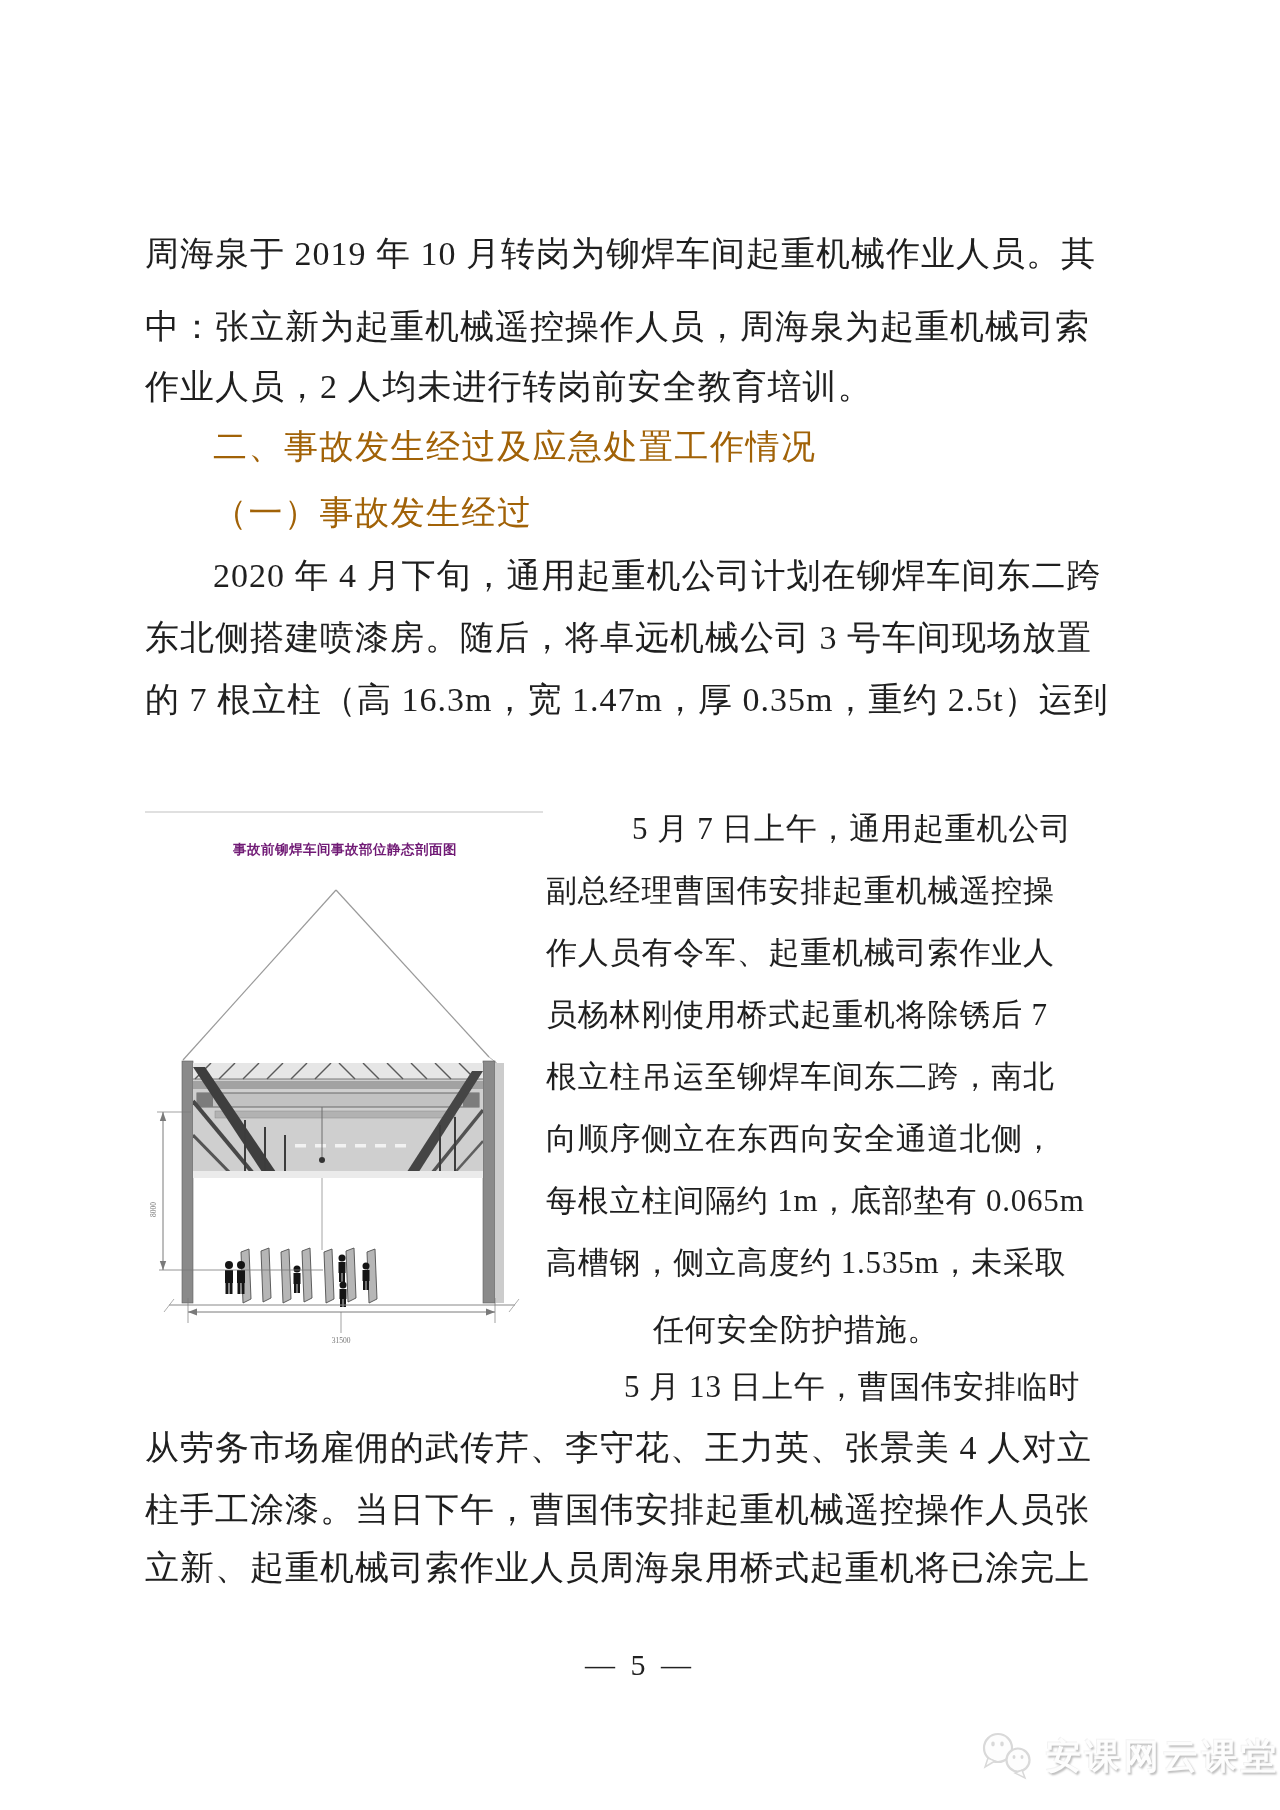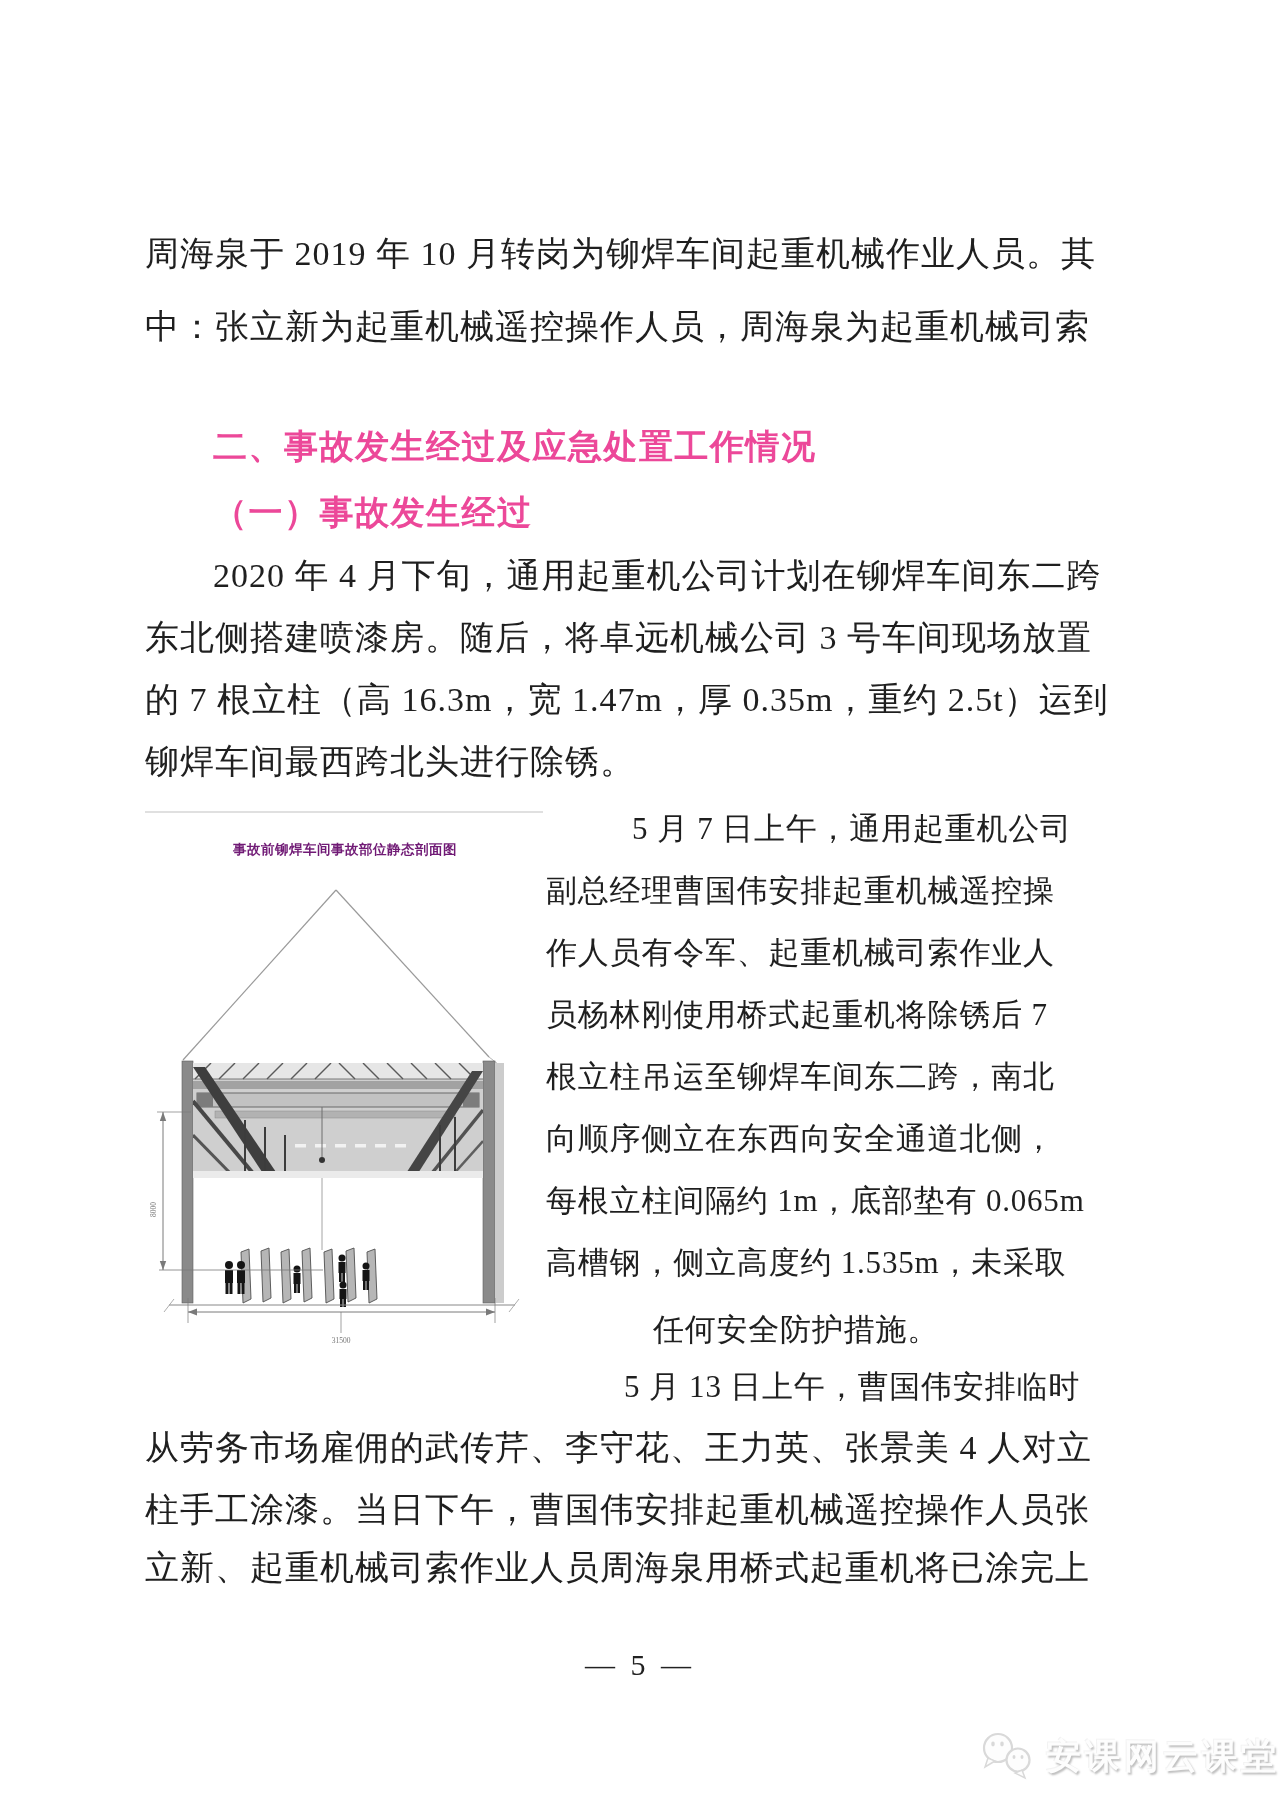--- a/index.html
+++ b/index.html
@@ -8,21 +8,21 @@
     font-family:"Liberation Serif","DejaVu Serif",serif;
     overflow:hidden;
   }
   .page{position:absolute;inset:0;background:#ffffff;}
   .line{
     position:absolute;left:145px;width:960px;
     font-size:34px;line-height:1.25;color:#1f1f1f;
     white-space:nowrap;letter-spacing:1px;
   }
   .indent{padding-left:68px;}
-  .heading{font-weight:bold;color:#ec4899;letter-spacing:1.5px;}
+  .heading{font-weight:normal;color:#a16207;letter-spacing:1.5px;}
   .rcol{
     position:absolute;left:546px;width:500px;
     font-size:31px;line-height:1.25;color:#1f1f1f;
     white-space:nowrap;letter-spacing:0.8px;text-align:center;
   }
   .rcol.indent{padding-left:56px;}
   .fig-caption{
     position:absolute;left:145px;top:841px;width:400px;
     text-align:center;font-size:13.5px;font-weight:bold;color:#701a75;
     letter-spacing:0.5px;
@@ -43,28 +43,28 @@
     font-family:"Liberation Sans","DejaVu Sans",sans-serif;
   }
 </style>
 </head>
 <body>
 
 <div class="page">
 
   <div class="line" style="top:233px">周海泉于 2019 年 10 月转岗为铆焊车间起重机械作业人员。其</div>
   <div class="line" style="top:306px">中：张立新为起重机械遥控操作人员，周海泉为起重机械司索</div>
+  <div class="line" style="top:366px">作业人员，2 人均未进行转岗前安全教育培训。</div>
 
   <div class="line heading indent" style="top:426px">二、事故发生经过及应急处置工作情况</div>
   <div class="line heading indent" style="top:492px">（一）事故发生经过</div>
 
   <div class="line indent" style="top:555px">2020 年 4 月下旬，通用起重机公司计划在铆焊车间东二跨</div>
   <div class="line" style="top:617px">东北侧搭建喷漆房。随后，将卓远机械公司 3 号车间现场放置</div>
   <div class="line" style="top:679px">的 7 根立柱（高 16.3m，宽 1.47m，厚 0.35m，重约 2.5t）运到</div>
-  <div class="line" style="top:741px">铆焊车间最西跨北头进行除锈。</div>
 
   <div class="fig-caption">事故前铆焊车间事故部位静态剖面图</div>
 
   <div class="fig-wrap">
     <svg width="400" height="585" viewBox="0 0 400 585" xmlns="http://www.w3.org/2000/svg">
 
       <line x1="0" y1="7" x2="398" y2="7" stroke="#d6d6d6" stroke-width="1.5"></line>
 
       <g>
         <line x1="191" y1="85" x2="38" y2="255" stroke="#9a9a9a" stroke-width="1.2"></line>

